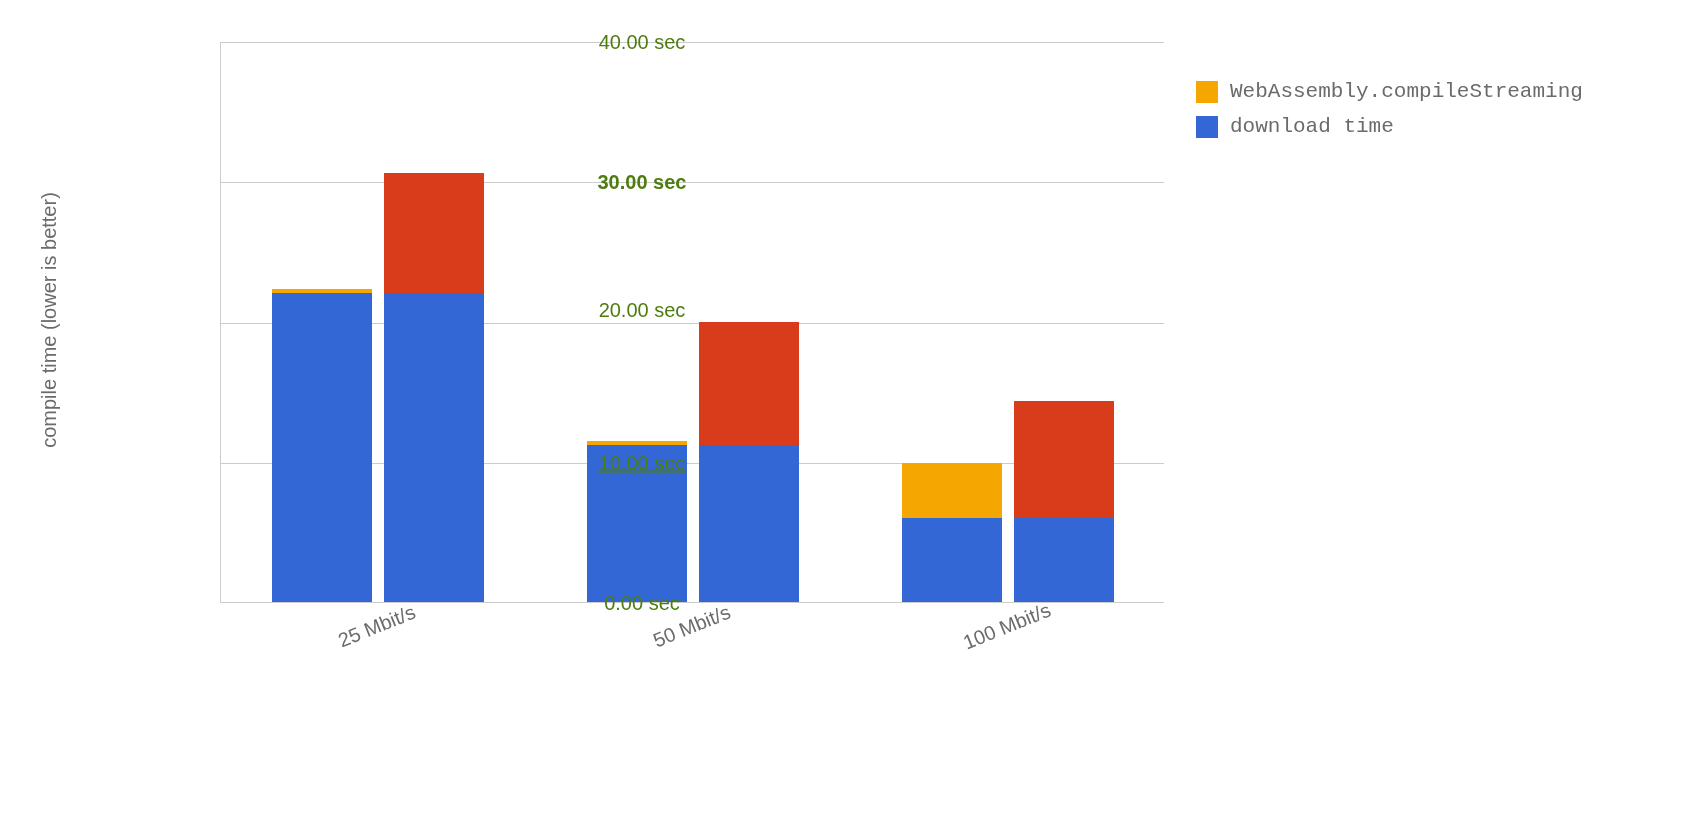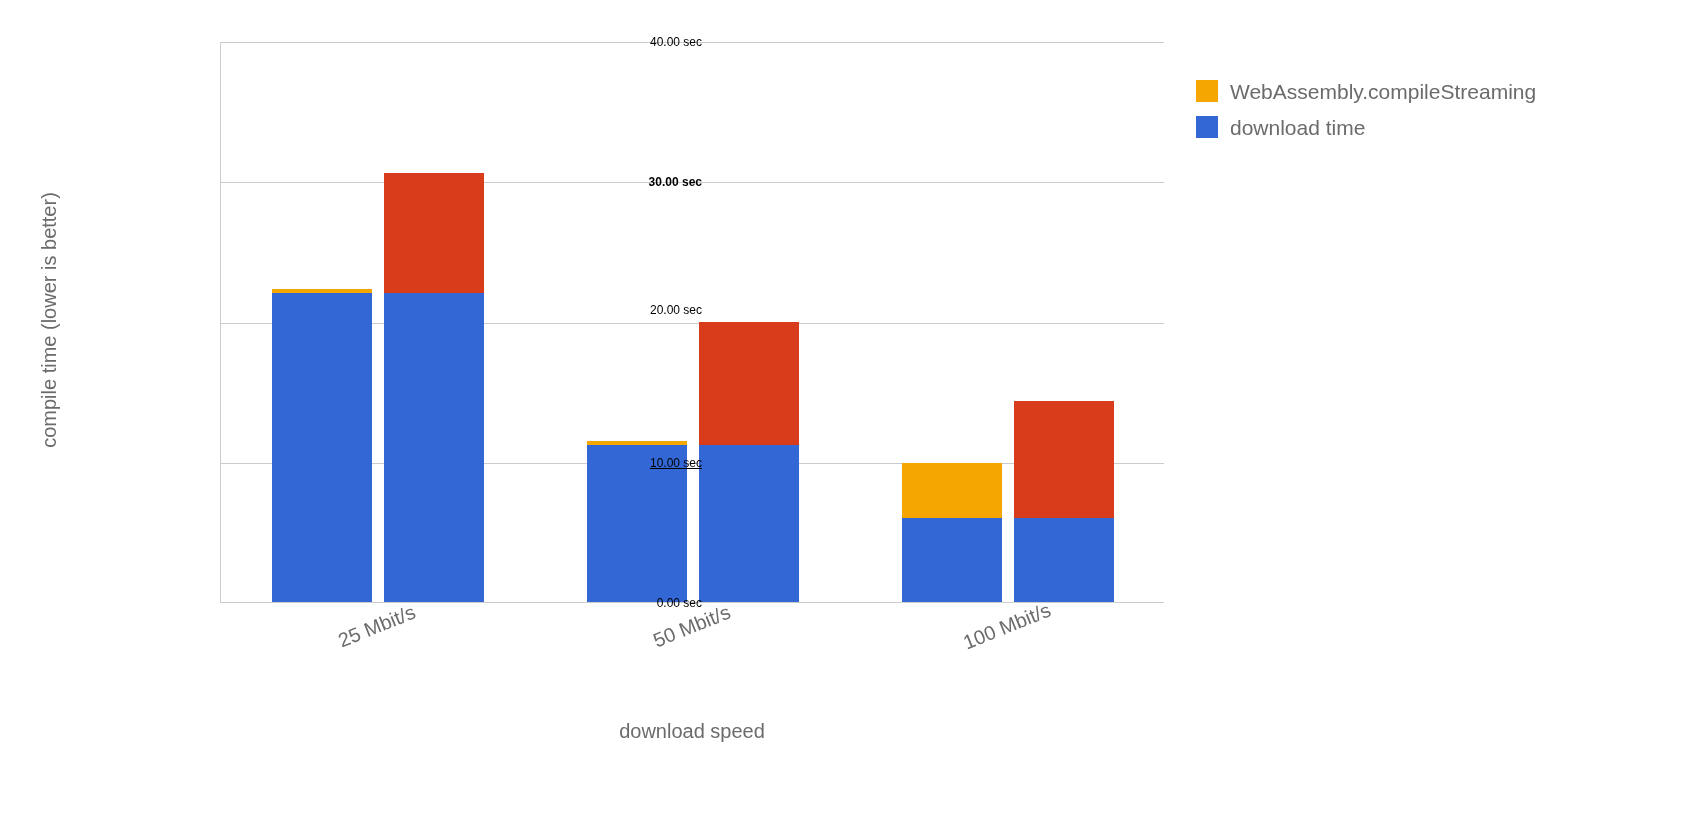--- a/index.html
+++ b/index.html
@@ -28,23 +28,23 @@
     }
     .gridline {
       position: absolute;
       left: 0; width: 100%;
       border-top: 1px solid #ccc;
     }
     .y-tick-label {
       position: absolute;
       right: 956px;
       width: 120px;
-      text-align: right;
-      font-size: 12px;
-      color: #000000;
+      text-align: center;
+      font-size: 20px;
+      color: #4d7c0f;
       transform: translateY(-50%);
     }
     .y-axis-title {
       position: absolute;
       left: -20px;
       top: 300px;
       transform: rotate(-90deg) translateX(-50%);
       transform-origin: left top;
       font-size: 20px;
       color: #6b6b6b;
@@ -79,22 +79,23 @@
     }
     .legend {
       position: absolute;
       left: 1138px;
       top: 60px;
       font-size: 21px;
       color: #6b6b6b;
     }
     .legend-item {
       display: flex;
-      align-items: flex-start;
+      align-items: flex-end;
       margin-bottom: 12px;
+      font-family: Liberation Mono, monospace;
     }
     .legend-swatch {
       width: 22px;
       height: 22px;
       margin-right: 12px;
       flex-shrink: 0;
     }
   </style>
 </head>
 <body>
@@ -140,21 +141,20 @@
       <div class="y-tick-label" style="top: 290px;">20.00 sec</div>
       <div class="y-tick-label" style="top: 162.25px; font-weight: bold;">30.00 sec</div>
       <div class="y-tick-label" style="top: 22px;">40.00 sec</div>
     </div>
   <div id="x-tick-container">
       <div class="x-tick-label" style="left: 259.333px; width: 120px;">25 Mbit/s</div>
       <div class="x-tick-label" style="left: 574px; width: 120px;">50 Mbit/s</div>
       <div class="x-tick-label" style="left: 888.667px; width: 120px;">100 Mbit/s</div>
     </div>
 
-  <div class="x-axis-title">download speed</div>
 
   <div class="legend" id="legend">
       <div class="legend-item">
         <div class="legend-swatch" style="background: rgb(246, 166, 0);"></div>
         <span>WebAssembly.compileStreaming</span>
       </div>
       <div class="legend-item">
         <div class="legend-swatch" style="background: rgb(51, 103, 214);"></div>
         <span>download time</span>
       </div>

